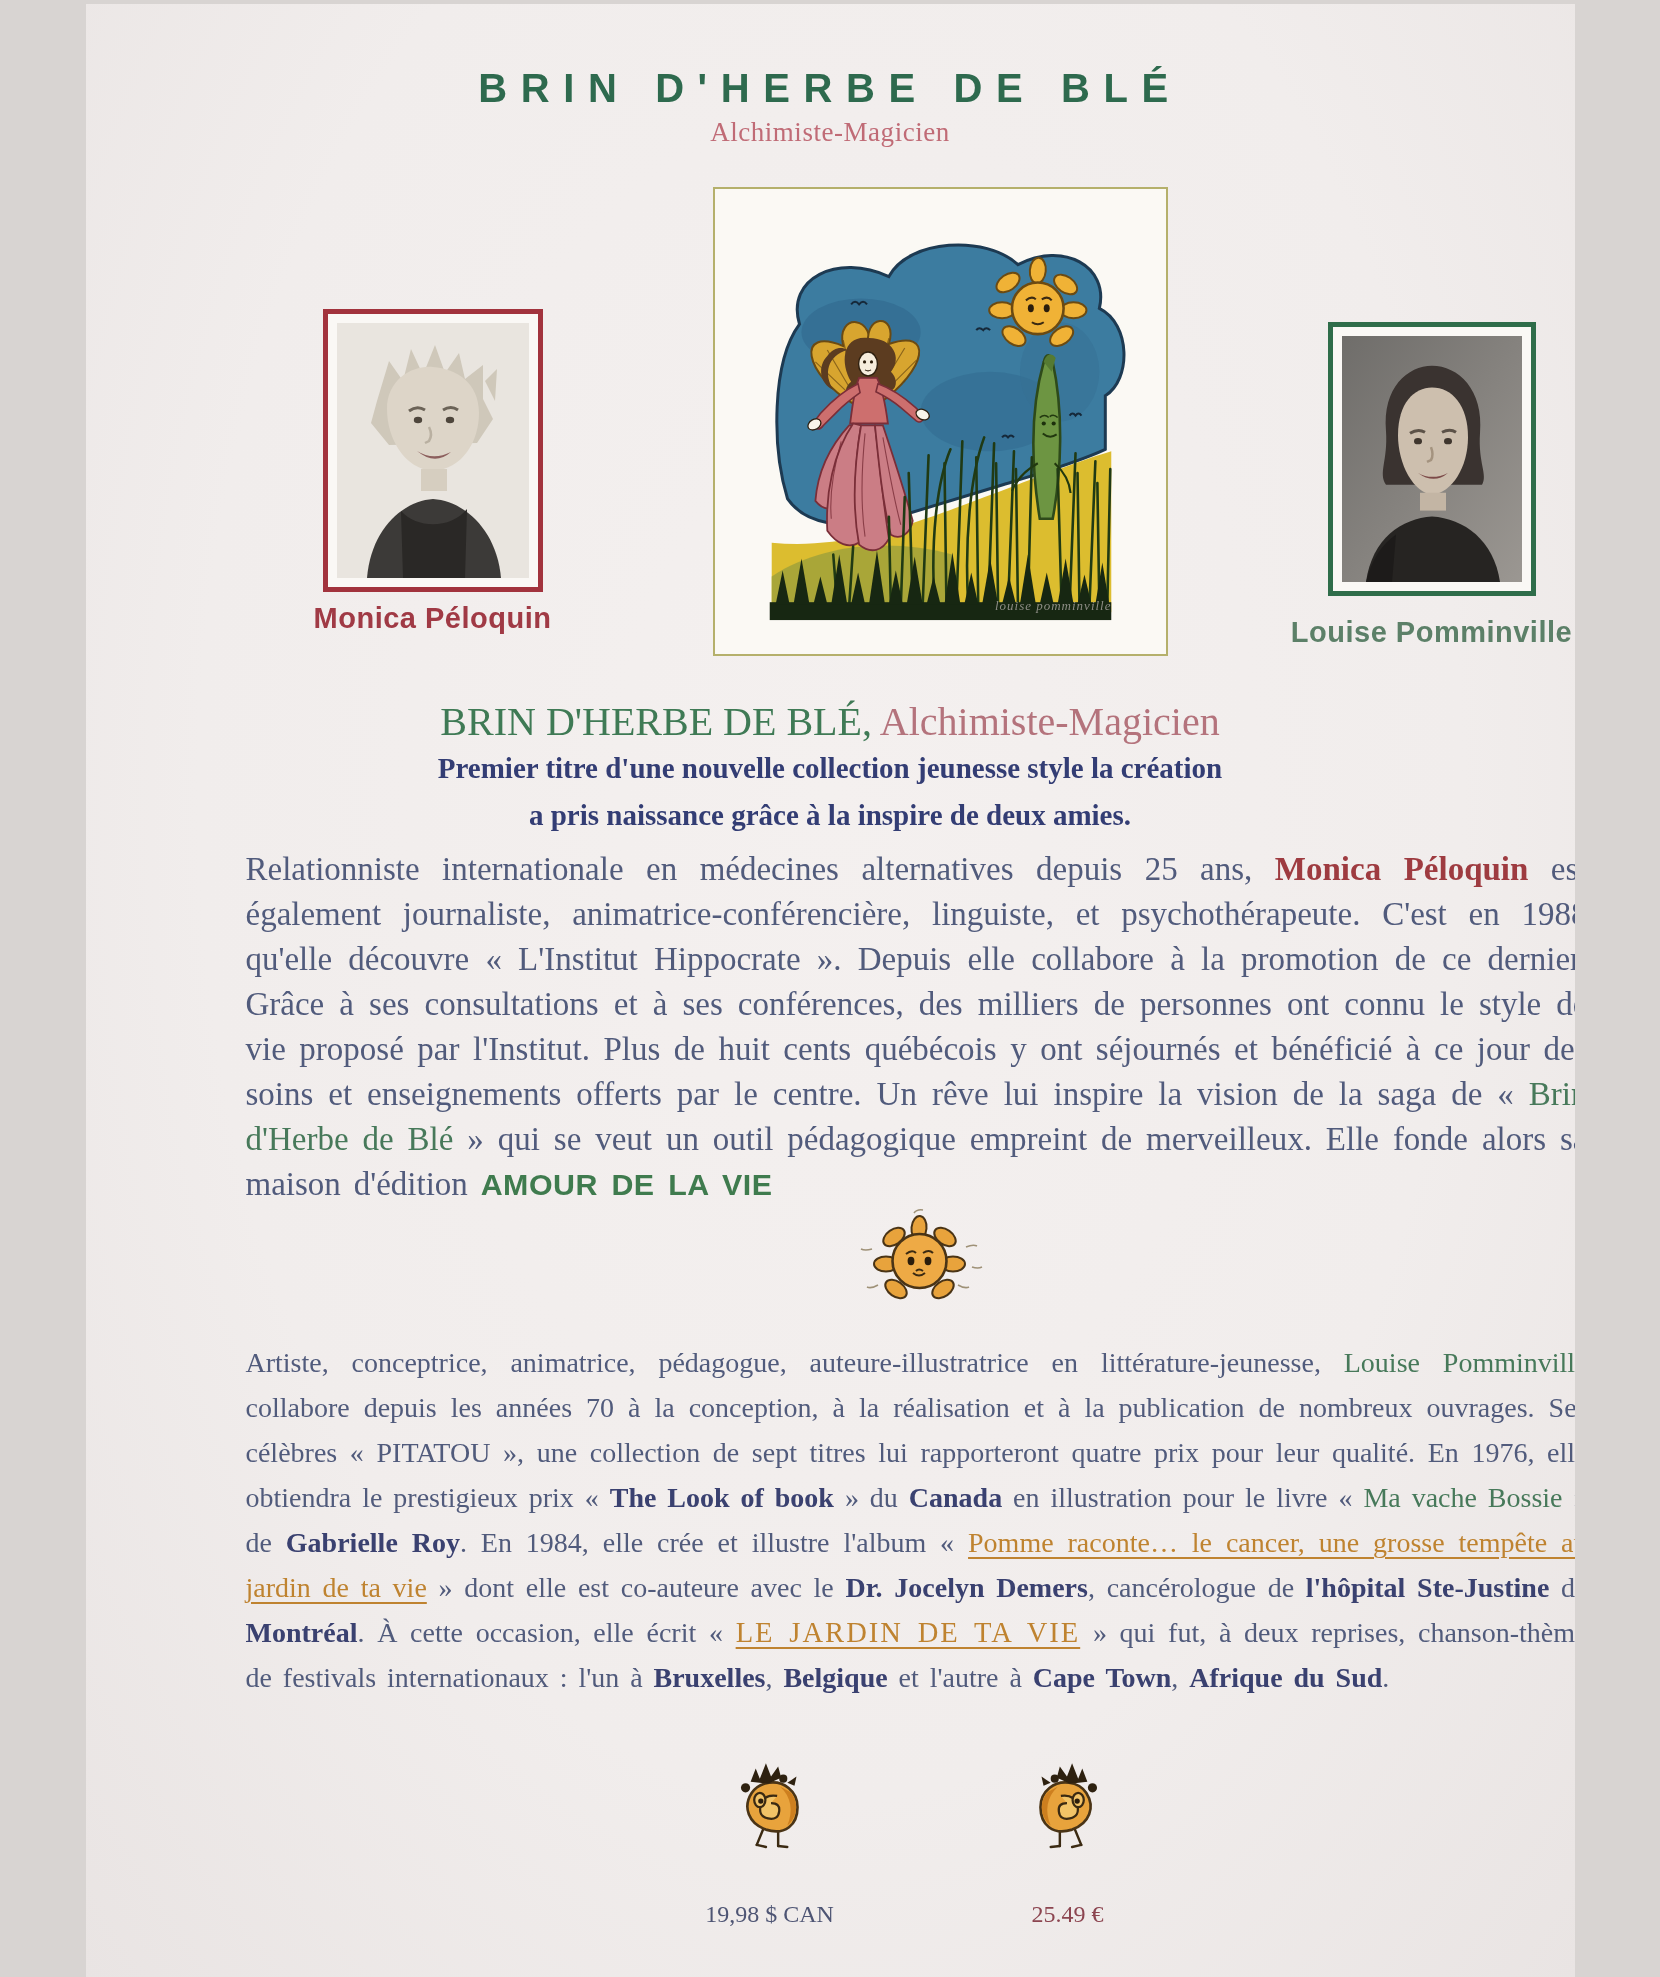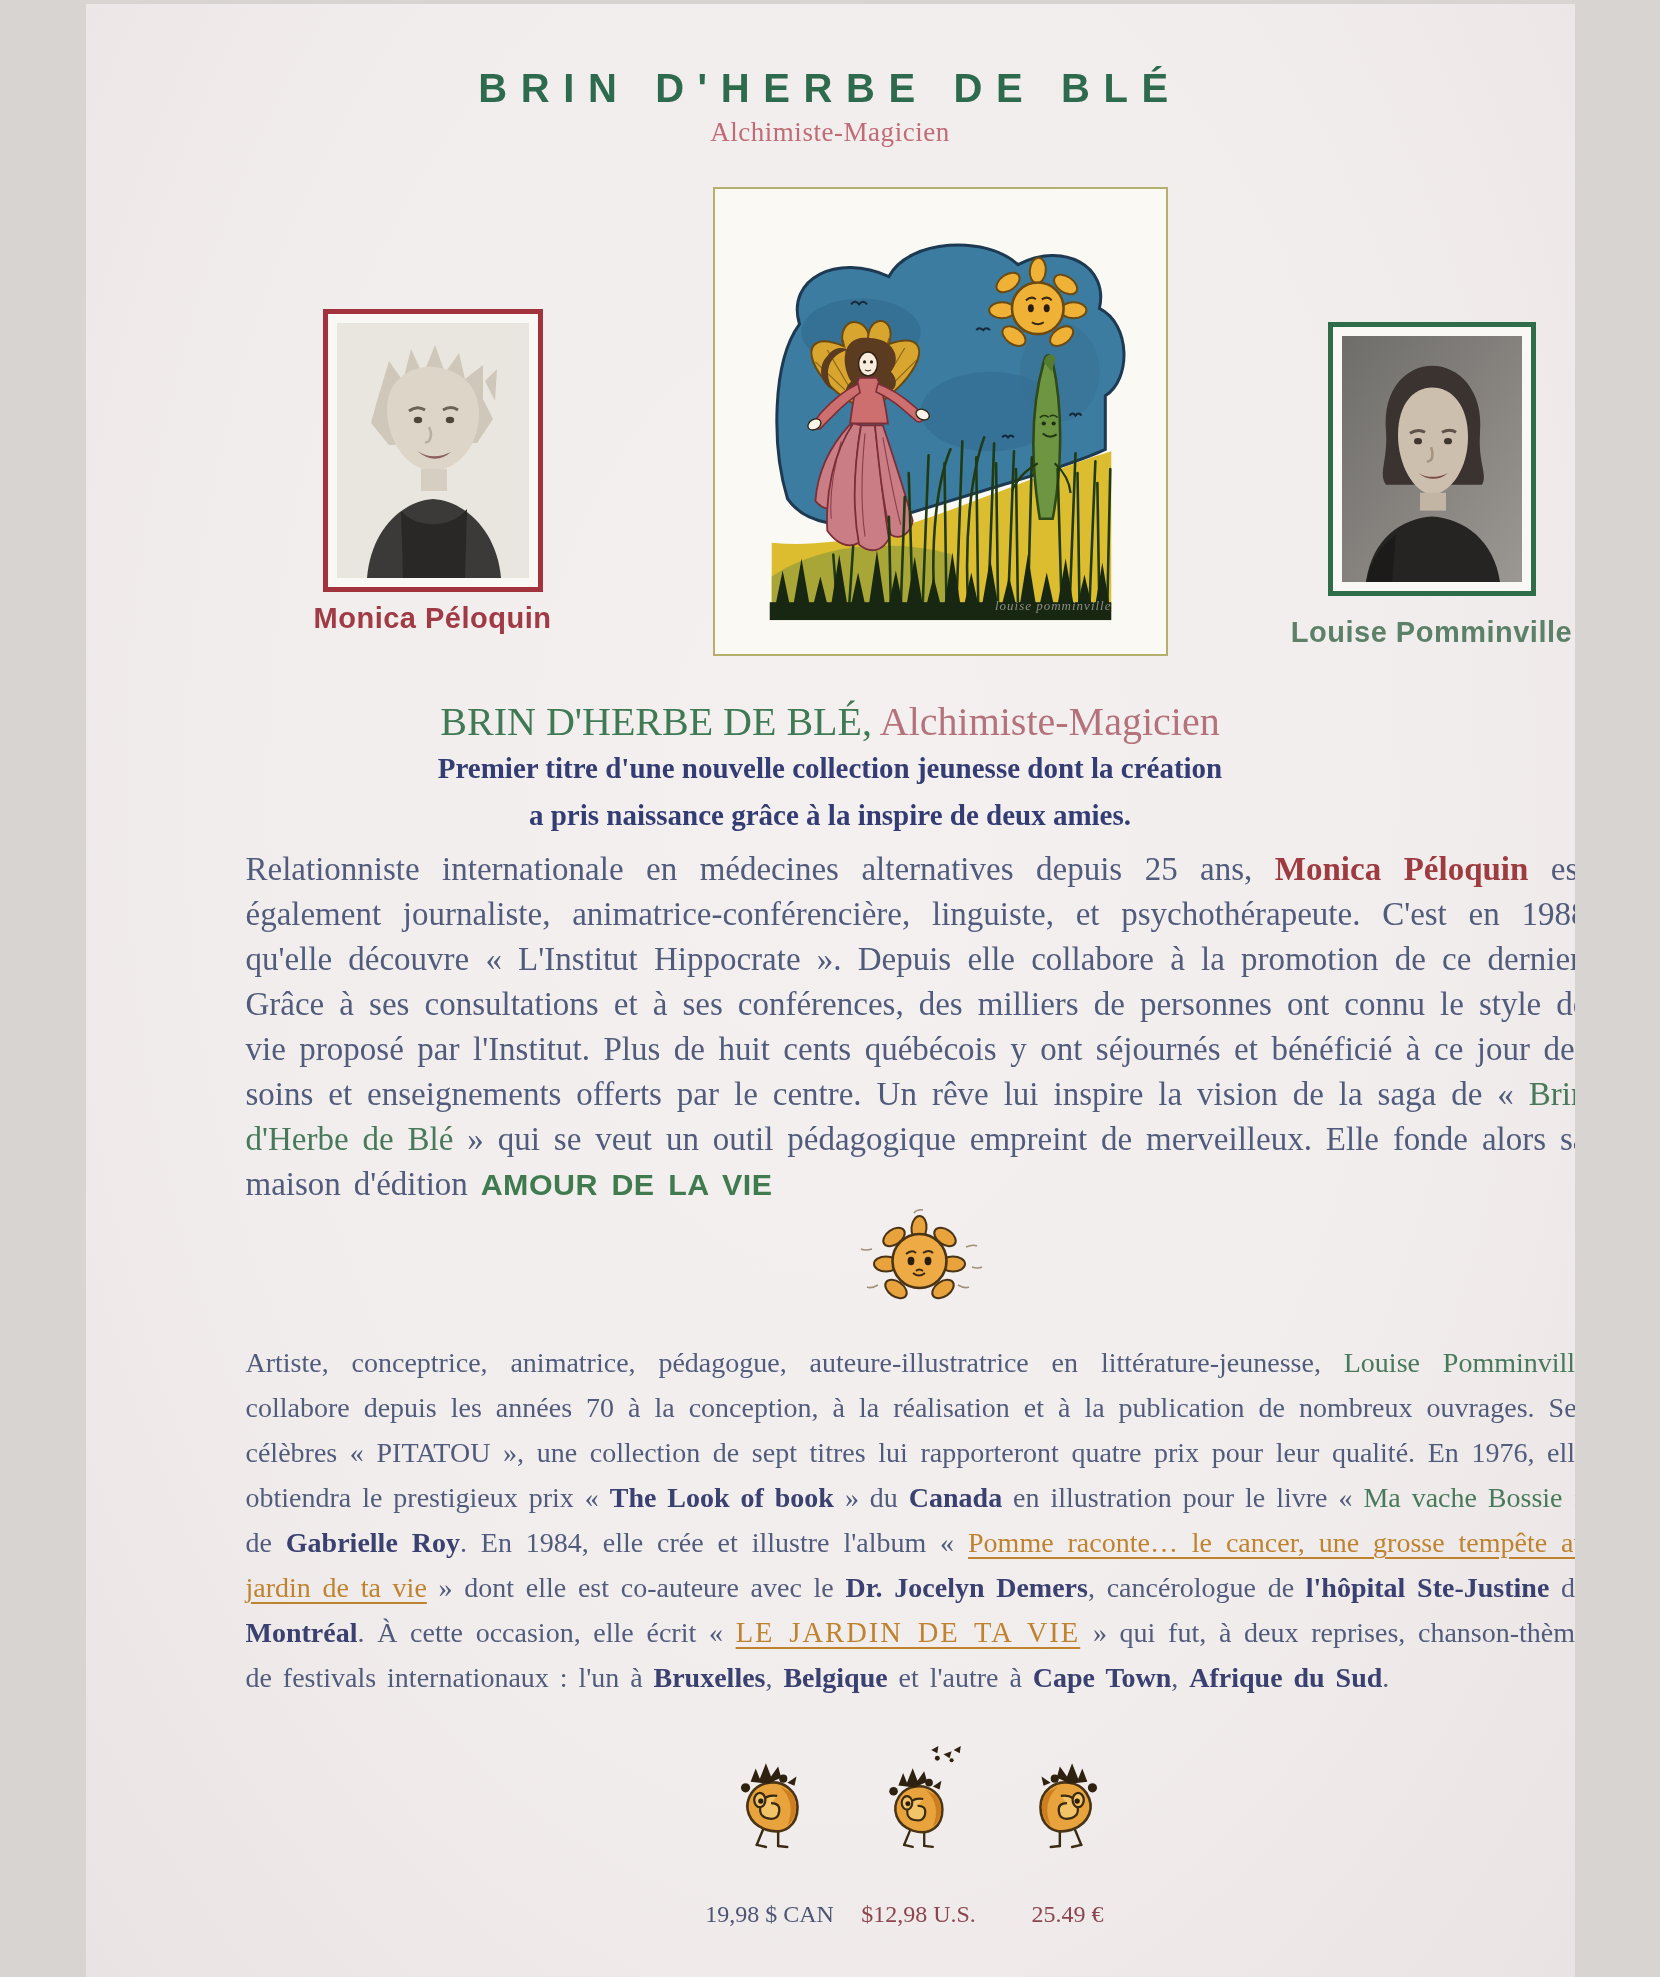--- a/index.html
+++ b/index.html
@@ -275,21 +275,21 @@
         <polygon points="318,394 326,348 334,394"></polygon>
         <polygon points="338,394 345,364 352,394"></polygon>
         <polygon points="356,394 363,352 370,394"></polygon>
       </g>
     </svg>
     <div class="illu-sign">louise pomminville</div>
   </div>
 
   <div class="heading">
     <div class="l1"><span class="t">BRIN D'HERBE DE BLÉ,</span><span class="s"> Alchimiste-Magicien</span></div>
-    <div class="l23">Premier titre d'une nouvelle collection jeunesse dont la création</div>
+    <div class="l23">Premier titre d'une nouvelle collection jeunesse style la création</div>
     <div class="l23">a pris naissance grâce à la inspire de deux amies.</div>
   </div>
 
   <div class="bio bio1"><span>Relationniste internationale en médecines alternatives depuis 25 ans, </span><span class="seg-red">Monica Péloquin</span><span> est également journaliste, animatrice-conférencière, linguiste, et psychothérapeute. C'est en 1988 qu'elle découvre « L'Institut Hippocrate ». Depuis elle collabore à la promotion de ce dernier. Grâce à ses consultations et à ses conférences, des milliers de personnes ont connu le style de vie proposé par l'Institut. Plus de huit cents québécois y ont séjournés et bénéficié à ce jour des soins et enseignements offerts par le centre. Un rêve lui inspire la vision de la saga de « </span><span class="seg-green">Brin d'Herbe de Blé</span><span> » qui se veut un outil pédagogique empreint de merveilleux. Elle fonde alors sa maison d'édition </span><span class="seg-greencaps">AMOUR DE LA VIE</span></div>
 
   <svg class="sun-mid" viewBox="0 0 134 102">
     <g fill="#e8a33c" stroke="#4a3416" stroke-width="2">
       <ellipse cx="40" cy="30" rx="12" ry="7.5" transform="rotate(-35 40 30)"></ellipse>
       <ellipse cx="65" cy="21" rx="12" ry="7.5" transform="rotate(-85 65 21)"></ellipse>
       <ellipse cx="91" cy="30" rx="12" ry="7.5" transform="rotate(35 91 30)"></ellipse>
@@ -317,32 +317,19 @@
 
   <div class="price-row">
     <div class="price-col">
       <svg viewBox="0 0 80 104">
           <use href="#chick"></use>
         </svg>
       <div class="price-label price-cad">19,98 $ CAN</div>
     </div>
     <div class="price-col">
       <svg viewBox="0 0 80 104">
-        <g fill="#2e2110">
-          <path d="M52 6 l7 -4 -1 7 z"></path>
-            <path d="M64 10 l8 -3 -2 7 z"></path>
-            <path d="M74 6 l7 -4 -1 7 z"></path>
-          <circle cx="58" cy="14" r="2.4"></circle>
-            <circle cx="72" cy="16" r="2"></circle>
-        </g>
-        <use href="#chick" transform="translate(0,6) scale(0.94)"></use>
-      </svg>
-      <div class="price-label price-usd">$12,98 U.S.</div>
-    </div>
-    <div class="price-col">
-      <svg viewBox="0 0 80 104">
           <use href="#chick" transform="translate(80,0) scale(-1,1)"></use>
         </svg>
       <div class="price-label price-eur">25.49 €</div>
     </div>
   </div>
 
 </div>
 
 </body></html>

